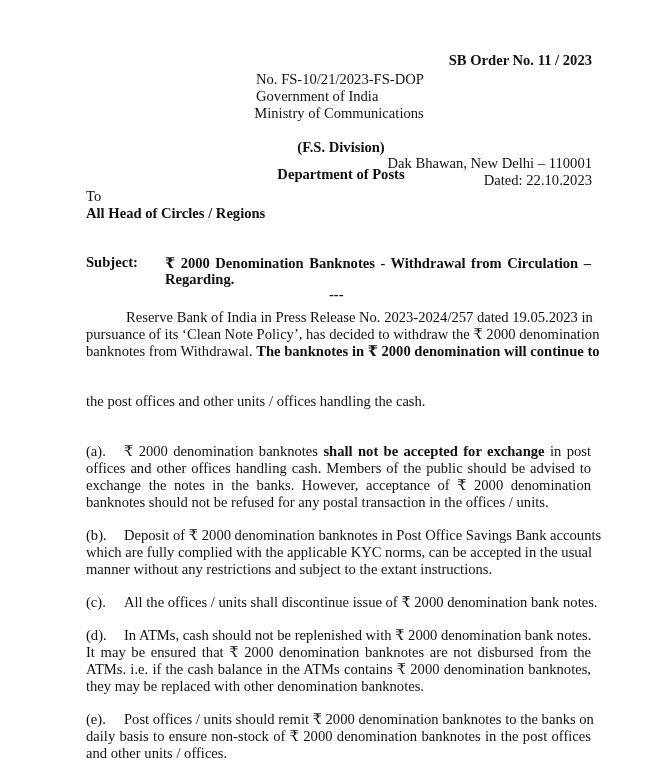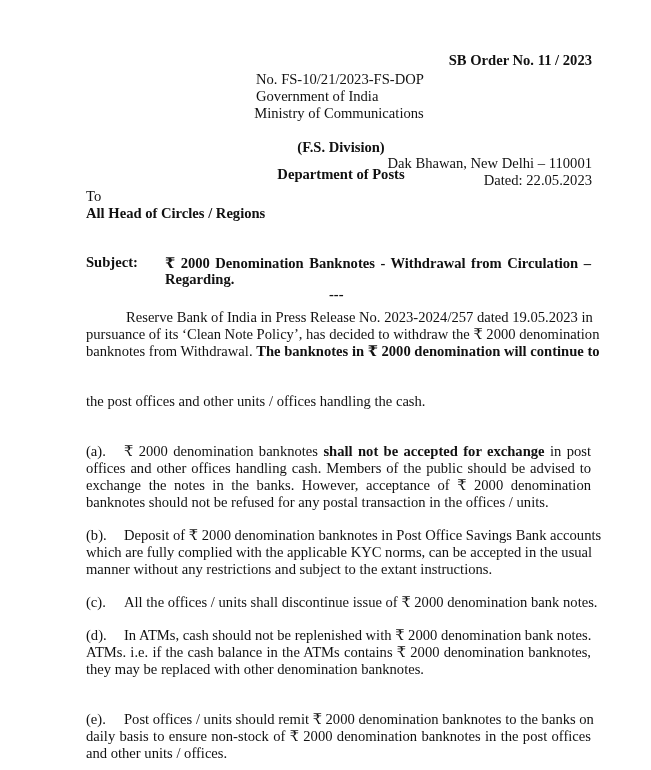--- a/index.html
+++ b/index.html
@@ -15,21 +15,21 @@
 </head>
 <body>
 
 <div class="abs bold" style="right:59px; top:52px;">SB Order No.  11 / 2023</div>
 <div class="abs" style="left:256px; top:71px;">No. FS-10/21/2023-FS-DOP</div>
 <div class="abs" style="left:256px; width:170px; top:88px; text-align:left;">Government of India</div>
 <div class="abs" style="left:254px; width:170px; top:105px; text-align:center;">Ministry of Communications</div>
 <div class="abs bold" style="left:256px; width:170px; top:122px; text-align:center;margin-top:44px;">Department of Posts</div>
 <div class="abs bold" style="left:256px; width:170px; top:139px; text-align:center;">(F.S. Division)</div>
 <div class="abs" style="right:59px; top:155px;">Dak Bhawan, New Delhi – 110001</div>
-<div class="abs" style="right:59px; top:172px;">Dated: 22.05.2023</div>
+<div class="abs" style="right:59px; top:172px;">Dated: 22.10.2023</div>
 
 <div class="abs" style="left:86px; top:188px;">To</div>
 <div class="abs bold" style="left:86px; top:205px;">All Head of Circles / Regions</div>
 
 <div class="abs bold" style="left:86px; top:254px;">Subject:</div>
 <div class="abs bold" style="left:165px; width:426px; top:254px; text-align:justify; text-align-last:justify;">₹ 2000 Denomination Banknotes - Withdrawal from Circulation –</div>
 <div class="abs bold" style="left:165px; top:271px;">Regarding.</div>
 <div class="abs bold" style="left:329px; top:286px;">---</div>
 
 <div class="just" style="top:309px;">
@@ -54,20 +54,21 @@
   <span class="line">which are fully complied with the applicable KYC norms, can be accepted in the usual</span>
   <span class="line last">manner without any restrictions and subject to the extant instructions.</span>
 </div>
 
 <div class="just" style="top:594px;">
   <span class="line last"><span class="tab">(c).</span><span>All the offices / units shall discontinue issue of ₹ 2000 denomination bank notes.</span></span>
 </div>
 
 <div class="just" style="top:627px;">
   <span class="line"><span class="tab">(d).</span><span>In ATMs, cash should not be replenished with ₹ 2000 denomination bank notes.</span></span>
+  <span class="line">It may be ensured that ₹ 2000 denomination banknotes are not disbursed from the</span>
   <span class="line">ATMs. i.e. if the cash balance in the ATMs contains ₹ 2000 denomination banknotes,</span>
   <span class="line last">they may be replaced with other denomination banknotes.</span>
 </div>
 
 <div class="just" style="top:711px;">
   <span class="line"><span class="tab">(e).</span><span>Post offices / units should remit ₹ 2000 denomination banknotes to the banks on</span></span>
   <span class="line">daily basis to ensure non-stock of ₹ 2000 denomination banknotes in the post offices</span>
   <span class="line last">and other units / offices.</span>
 </div>
 

